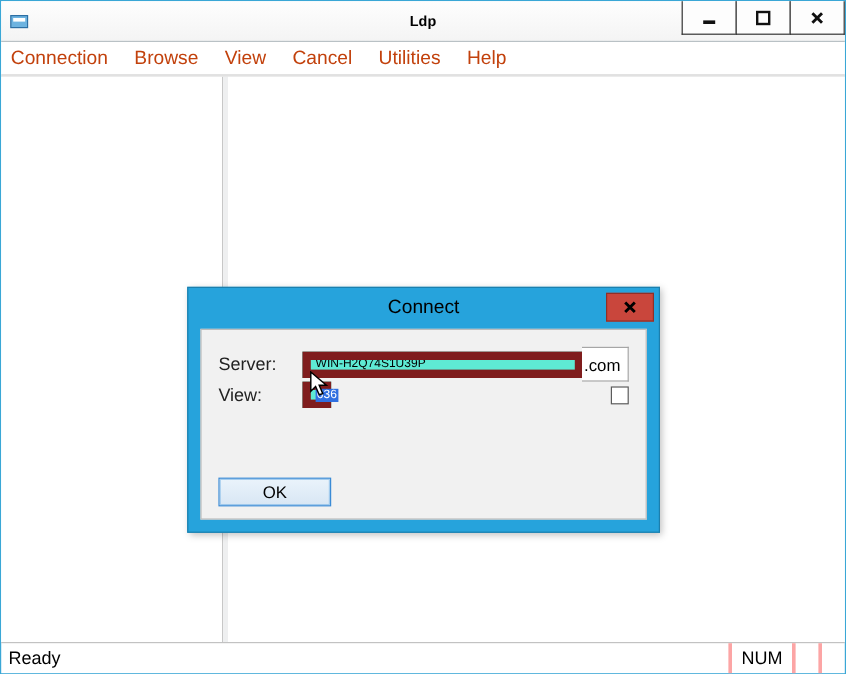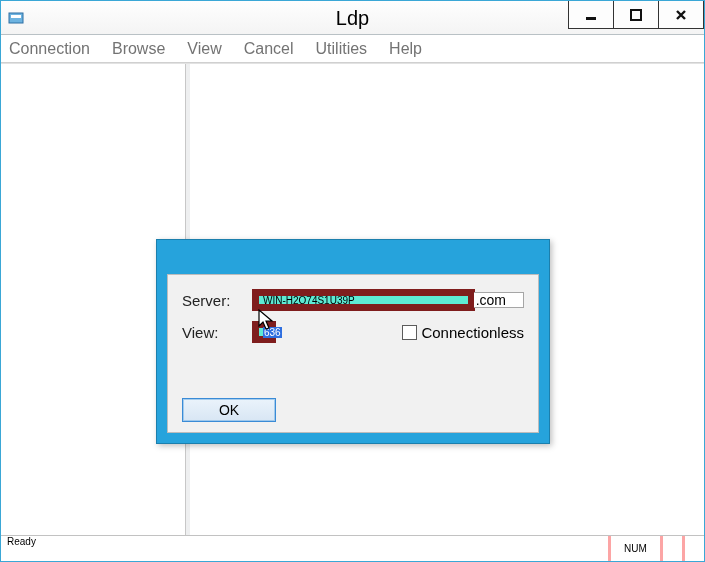--- a/index.html
+++ b/index.html
@@ -30,22 +30,23 @@
   }
   .titlebar .app-icon {
     width: 18px; height: 18px;
     margin-right: 4px;
     display: flex; align-items: center; justify-content: center;
   }
   .titlebar .title-text {
     position: absolute;
     left: 0; top: 0; width: 100%; height: 34px;
     display: flex; align-items: center; justify-content: center;
-    font-size: 20px;
+    font-size: 12px;
     pointer-events: none;
+    font-weight: bold;
   }
   .win-btns {
     position: absolute;
     right: 0; top: 0;
     height: 34px;
     display: flex;
   }
   .win-btn {
     width: 46px; height: 28px;
     border: 1px solid #333;
@@ -58,21 +59,21 @@
   .win-btn:first-child { border-left: 1px solid #333; }
   .win-btn svg { pointer-events: none; }
 
   
   .menubar {
     height: 28px;
     display: flex; align-items: center;
     padding: 0 8px;
     gap: 22px;
     font-size: 16px;
-    color: #737373;
+    color: #c2410c;
     border-bottom: 1px solid #d0d0d0;
     background: #fff;
   }
   .menubar .menu-item { cursor: pointer; }
 
   
   .client {
     position: relative;
     display: flex;
     height: calc(562px - 34px - 28px - 26px - 2px);
@@ -91,22 +92,22 @@
   .pane-right {
     flex: 1;
     background: #fff;
   }
 
   
   .statusbar {
     height: 26px;
     border-top: 1px solid #c2c2c2;
     display: flex;
-    align-items: flex-start;
-    font-size: 10px;
+    align-items: center;
+    font-size: 15px;
   }
   .status-ready { flex: 1; padding-left: 6px; }
   .status-cell {
     border-left: 3px solid #fca5a5;
     height: 100%;
     min-width: 52px;
     padding: 0 8px;
     display: flex; align-items: center; justify-content: center;
   }
   .status-cell.empty { min-width: 22px; padding: 0; }
@@ -140,44 +141,44 @@
   .dlg-body {
     background: #f1f1f1;
     border: 1px solid #bcbcbc;
     position: absolute;
     left: 10px; right: 10px; top: 34px; bottom: 10px;
     padding: 14px 14px 10px 14px;
   }
   .row {
     display: flex;
     align-items: center;
-    margin-bottom: 10px;
+    margin-bottom: 0;
   }
   .lbl {
     width: 70px;
     color: #222;
     font-size: 15px;
   }
   .tinput {
     height: 22px;
     border: 7px solid #7f1d1d;
     background: #5eead4;
     font-family: inherit;
     font-size: 10px;
     padding: 0 4px;
   }
   .server-input { flex: 1; }
   .server-suffix {
     margin-left: -1px;
-    height: 16px;
+    height: 29px;
     border: 1px solid #a6a6a6;
     border-left: none;
     background: #fff;
     display: flex; align-items: center;
-    padding: 0 17px 0 2px;
+    padding: 0 6px 0 2px;
     font-size: 14px;
   }
   .port-input {
     width: 24px;
     font-family: inherit;
   }
   .port-selection {
     background: #2f6fe0;
     color: #fff;
     padding: 0 1px;
@@ -268,38 +269,45 @@
     <span class="menu-item">Utilities</span>
     <span class="menu-item">Help</span>
   </div>
 
   <div class="client">
     <div class="pane-left"></div>
     <div class="splitter"></div>
     <div class="pane-right"></div>
 
     <div class="dialog">
+      <div class="dlg-caption">
+        <span>Connect</span>
+        <div class="dlg-close">
+          <svg width="14" height="14">
+              <path d="M3 3 L11 11 M11 3 L3 11" stroke="#000" stroke-width="2.4"></path>
+            </svg>
+        </div>
+      </div>
       <div class="dlg-body">
 
         <div class="row">
           <span class="lbl">Server:</span>
           <input class="tinput server-input" type="text" value="WIN-H2Q74S1U39P" style="">
           <span class="server-suffix">.com</span>
         </div>
 
         <div class="row">
           <span class="lbl">View:</span>
           <span class="tinput port-input" style="display:inline-flex;align-items:center;justify-content:flex-start;">
               <span class="port-selection">636</span>
             </span>
 
           <div class="checks">
             <label class="chk">
               <span class="chk-box"></span>
-              <span>Connectionless</span>
             </label>
           </div>
         </div>
 
         <div class="dlg-buttons">
           <button class="btn default highlight">OK</button>
         </div>
 
       </div>
     </div>

